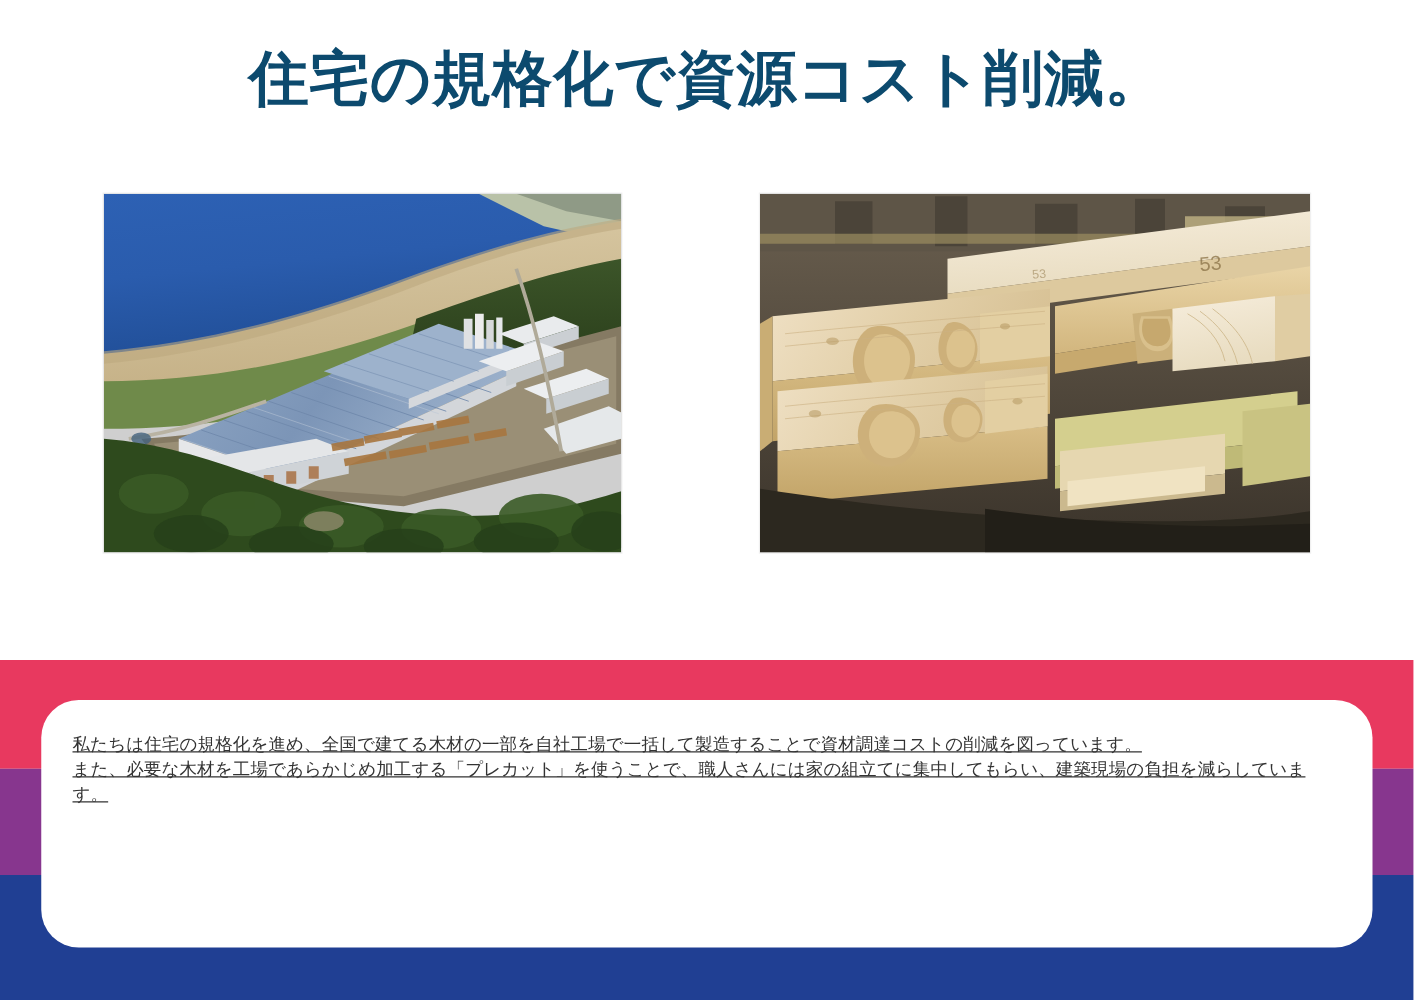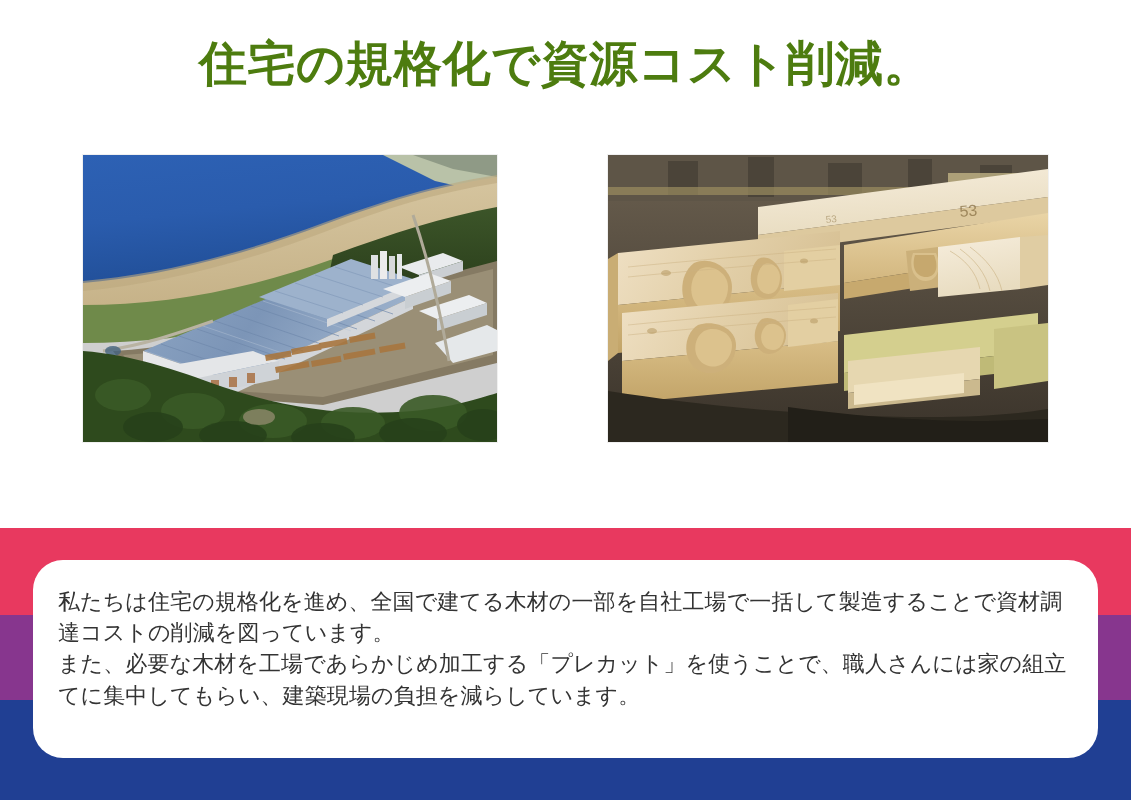--- a/index.html
+++ b/index.html
@@ -28,21 +28,21 @@
   
   .slide-title {
     position: absolute;
     left: 0;
     top: 36px;
     width: 1131px;
     text-align: center;
     font-size: 48px;
     line-height: 1.15;
     font-weight: bold;
-    color: #4d7c0f;
+    color: #0c4a6e;
     letter-spacing: 0.5px;
     white-space: nowrap;
   }
 
   
   .photo-row {
     position: absolute;
     left: 0;
     top: 155px;
     width: 1131px;
@@ -83,27 +83,28 @@
     left: 33px;
     top: 560px;
     width: 1065px;
     height: 198px;
     background: #ffffff;
     border-radius: 30px;
     box-sizing: border-box;
     padding: 26px 30px 0 25px;
   }
   .caption-text {
-    font-size: 22px;
+    font-size: 14px;
     line-height: 1.42;
     color: #333333;
     font-weight: normal;
     letter-spacing: 0.1px;
     white-space: pre-line;
     font-family: "Liberation Sans", "DejaVu Sans", sans-serif;
+    text-decoration: underline;
   }
 </style>
 </head>
 <body>
 
 <div class="slide">
 
   <div class="slide-title">住宅の規格化で資源コスト削減。</div>
 
   <div class="photo-row">

